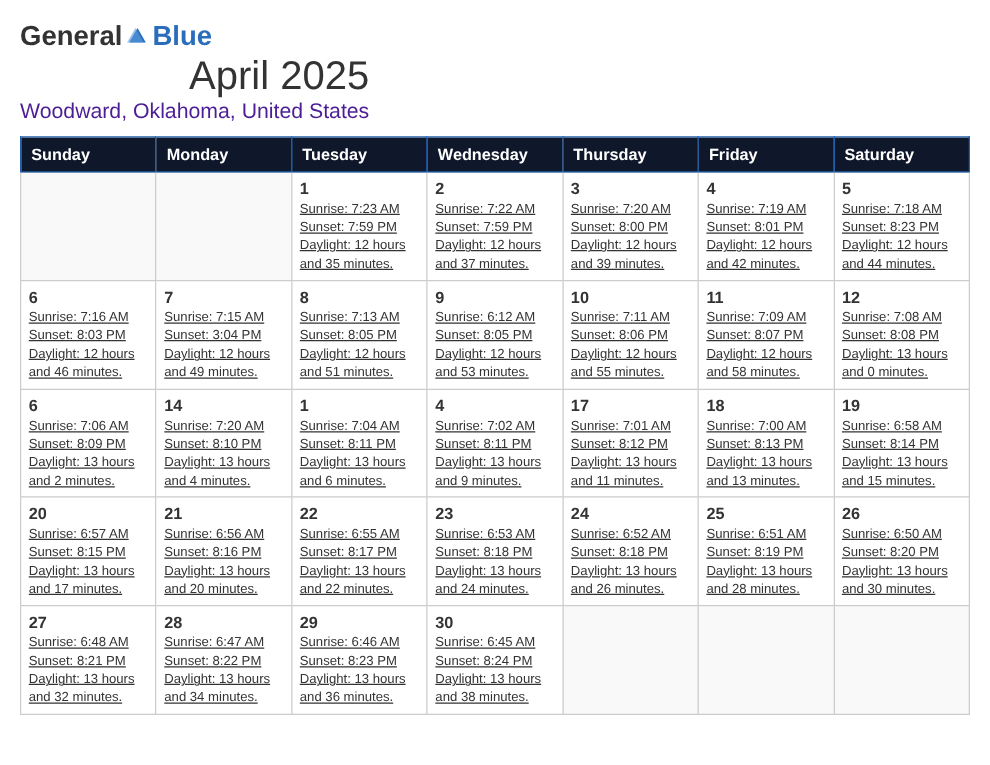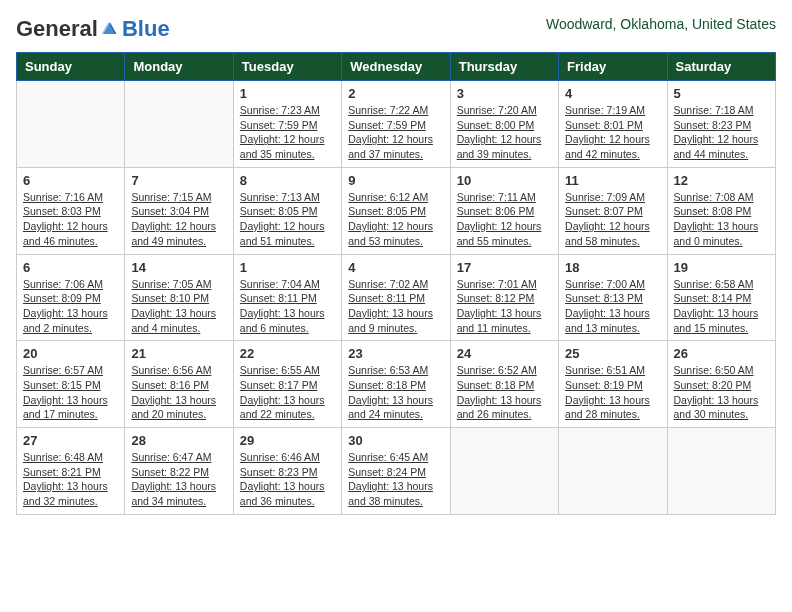--- a/index.html
+++ b/index.html
@@ -8,20 +8,21 @@
       background: #fff;
       width: 792px;
       min-height: 612px;
       padding: 16px;
     }
     .header-area {
       display: flex;
       justify-content: space-between;
       align-items: flex-start;
       margin-bottom: 10px;
+      flex-direction: column;
     }
     .logo {
       display: flex;
       flex-direction: column;
       align-items: flex-start;
     }
     .logo-text {
       display: flex;
       align-items: center;
       font-size: 22px;
@@ -40,30 +41,30 @@
     }
     .title-area {
       text-align: right;
     }
     .month-title {
       font-size: 32px;
       color: #333;
       font-weight: normal;
     }
     .subtitle {
-      font-size: 14px;
-      color: #14532d;
+      font-size: 17px;
+      color: #4c1d95;
     }
     .calendar {
       width: 100%;
       border-collapse: collapse;
       border: 1px solid #ccc;
     }
     .calendar th {
-      background-color: #14532d;
+      background-color: #0f172a;
       color: #fff;
       font-size: 13px;
       font-weight: bold;
       padding: 6px 8px;
       text-align: left;
       border: 1px solid #2060aa;
     }
     .calendar td {
       width: calc(100% / 7);
       vertical-align: top;
@@ -98,20 +99,21 @@
     <div class="logo-text">
       <span class="logo-general">General</span>
       <svg class="logo-icon" viewBox="0 0 24 24">
         <polygon points="4,18 12,4 20,18" fill="#2a6ebb"></polygon>
         <polygon points="2,18 10,4 18,18" fill="#5a9de0" opacity="0.6"></polygon>
       </svg>
       <span class="logo-blue">Blue</span>
     </div>
   </div>
   <div class="title-area">
+    <div class="month-title">April 2025</div>
     <div class="subtitle">Woodward, Oklahoma, United States</div>
   </div>
 </div>
 
 <table class="calendar">
   <thead>
     <tr>
     <th>Sunday</th>
         <th>Monday</th>
         <th>Tuesday</th>
@@ -202,21 +204,21 @@
       </tr>
       <tr>
         <td>
           <div class="day-num">6</div>
           <div class="day-info">Sunrise: 7:06 AM
 Sunset: 8:09 PM
 Daylight: 13 hours and 2 minutes.</div>
         </td>
         <td>
           <div class="day-num">14</div>
-          <div class="day-info">Sunrise: 7:05 AM
+          <div class="day-info">Sunrise: 7:20 AM
 Sunset: 8:10 PM
 Daylight: 13 hours and 4 minutes.</div>
         </td>
         <td>
           <div class="day-num">1</div>
           <div class="day-info">Sunrise: 7:04 AM
 Sunset: 8:11 PM
 Daylight: 13 hours and 6 minutes.</div>
         </td>
         <td>

